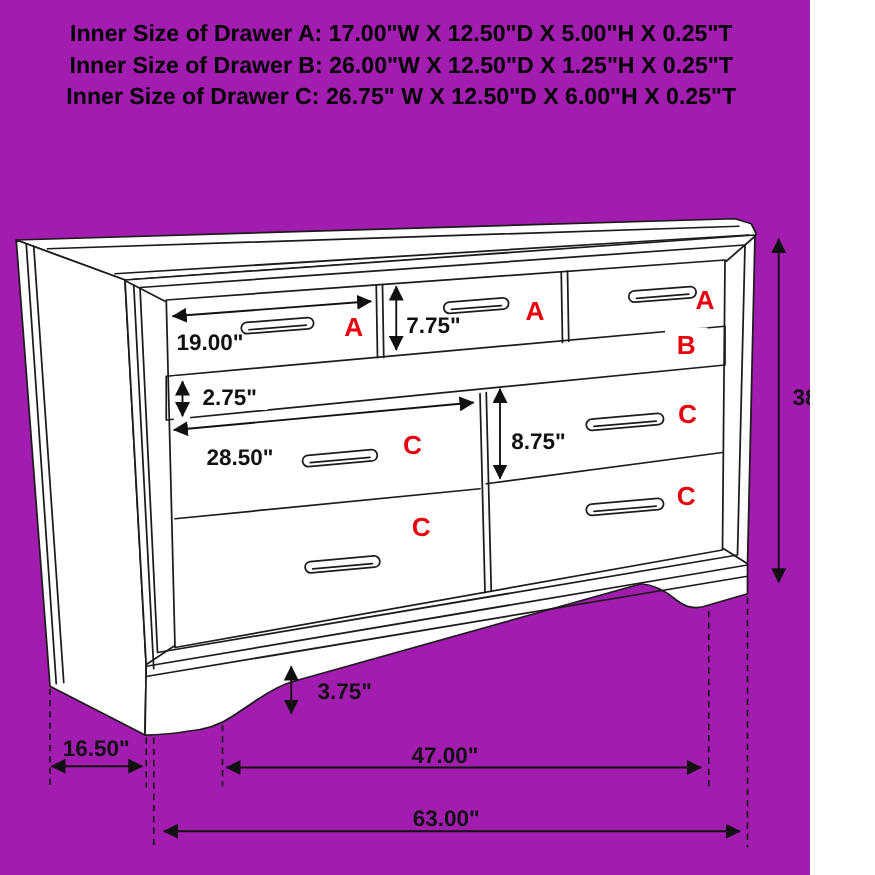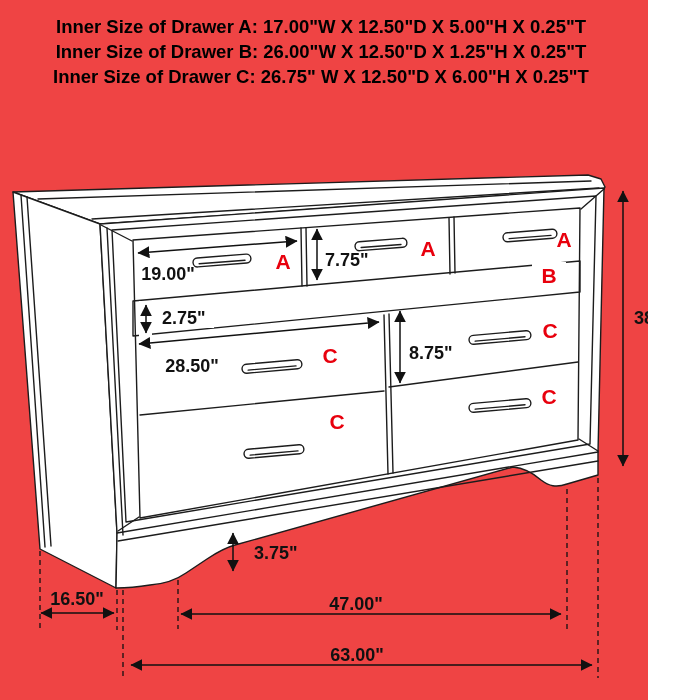--- a/index.html
+++ b/index.html
@@ -1,16 +1,16 @@
 <!DOCTYPE html>
 <html><head>
 <meta charset="utf-8">
 <style>
   html,body{margin:0;padding:0;background:#fff;}
-  .page{position:relative;width:648px;height:700px;background:#ef4444;overflow:hidden;}
+  .page{position:relative;width:648px;height:700px;background:#a21caf;overflow:hidden;}
   svg{position:absolute;left:0;top:0;}
   .hdr{font:bold 18.5px "Liberation Sans",sans-serif;fill:#000000;}
   .dim{font:bold 18px "Liberation Sans",sans-serif;fill:#111111;}
   .letter{font:bold 21px "Liberation Sans",sans-serif;fill:#e8000d;}
   .ln{stroke:#1c1c1c;stroke-width:1.4;fill:none;stroke-linejoin:round;stroke-linecap:round;}
   .fillw{fill:#ffffff;}
   .dimln{stroke:#111111;stroke-width:1.5;fill:none;}
   .dash{stroke:#111111;stroke-width:1.3;fill:none;stroke-dasharray:5 4;}
 </style>
 </head>

